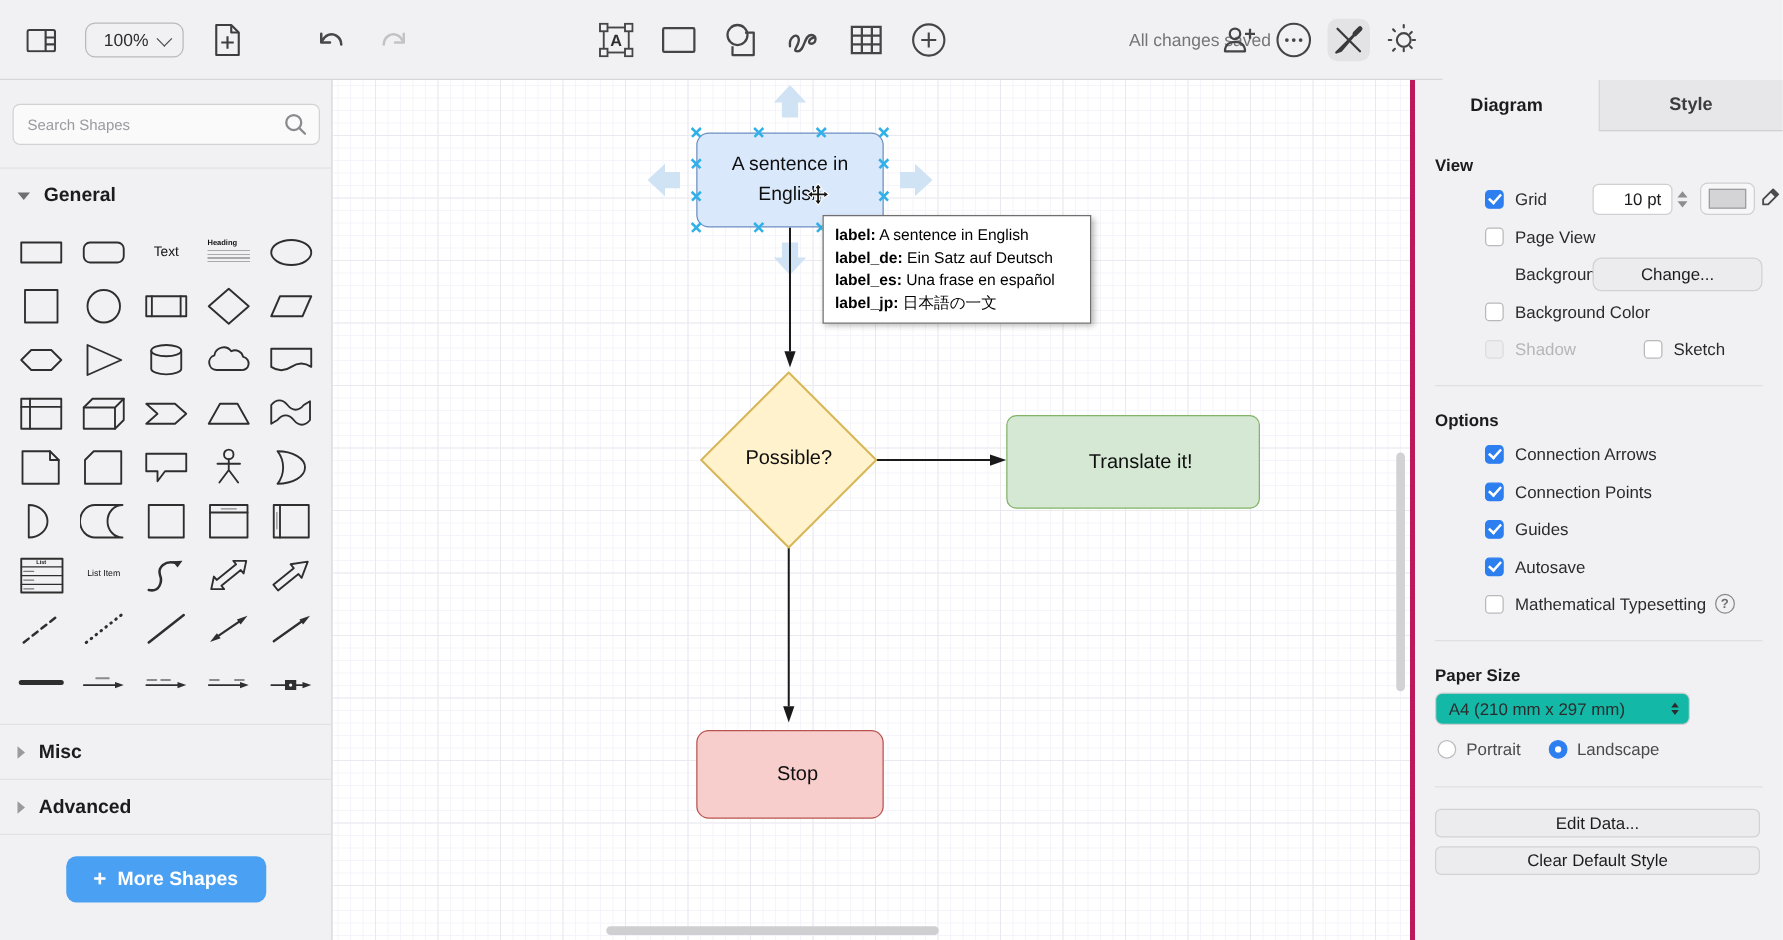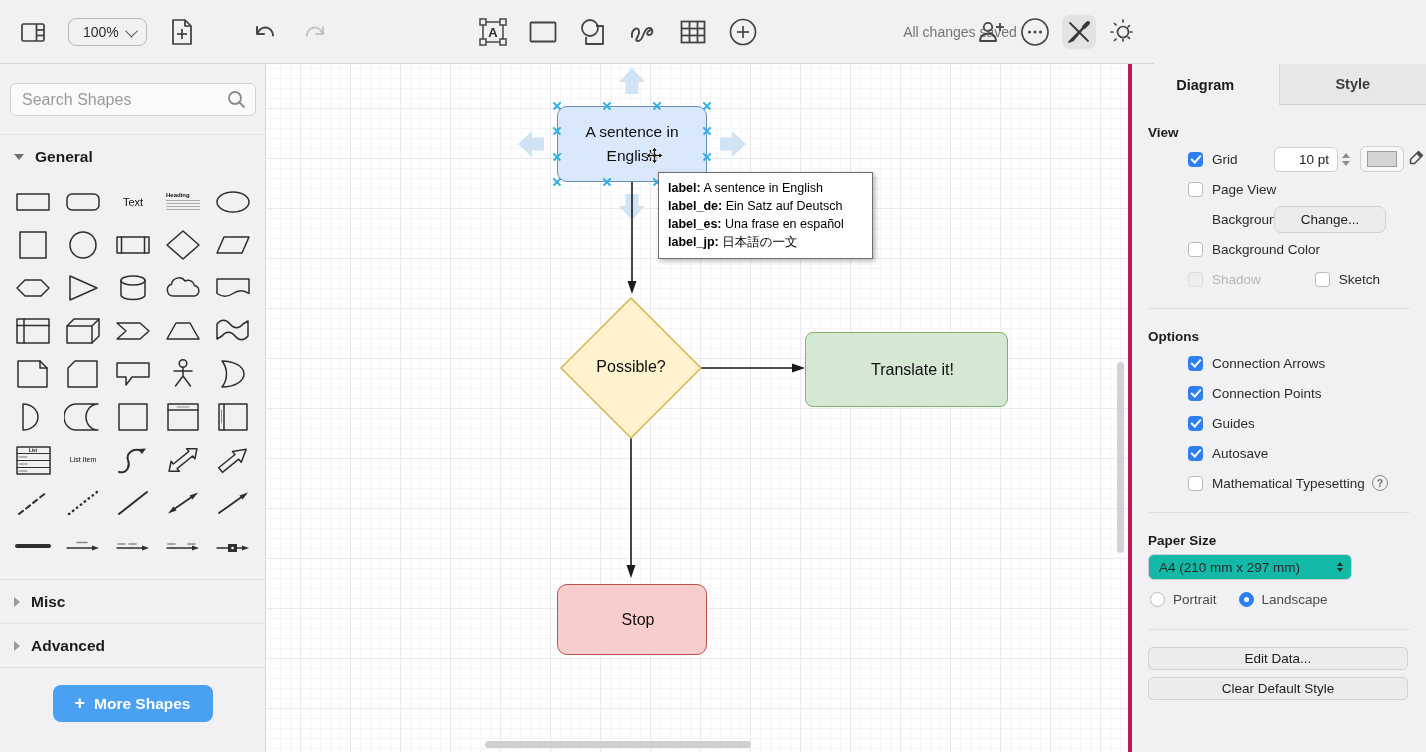--- a/index.html
+++ b/index.html
@@ -16,21 +16,21 @@
   .icon-btn svg { display:block; }
   .zoom-select { display:flex; align-items:center; gap:8px; border:1px solid #b9b9bc; border-radius:8px; height:28px; padding:0 10px 0 14px; font-size:14px; color:#2d2d2d; background:#f1f1f3; cursor:pointer; }
   .chev-down { width:9px; height:9px; border-right:1.6px solid #4c4c4e; border-bottom:1.6px solid #4c4c4e; transform:rotate(45deg) translate(-1px,-1px); }
   .status-text { position:absolute; left:830px; top:0; width:260px; height:64px; display:flex; align-items:center; justify-content:center; font-size:14px; color:#757578; }
   .toggled { background:#e3e3e6; }
 
   
   .sidebar { position:absolute; left:0; top:64px; width:266px; height:688px; background:#f1f1f3; border-right:1px solid #d7d7d9; z-index:10; }
   .search-wrap { padding:19px 10px 18px 10px; }
   .search-box { position:relative; }
-  .search-box input { width:246px; height:33px; border:1px solid #d2d2d5; border-radius:6px; background:#fafafa; padding:0 32px 0 11px; font-size:16px; color:#333; font-family:"Liberation Sans",sans-serif; }
+  .search-box input { width:246px; height:33px; border:1px solid #d2d2d5; border-radius:6px; background:#fafafa; padding:0 32px 0 11px; font-size:12px; color:#333; font-family:"Liberation Sans",sans-serif; }
   .search-box input::placeholder { color:#9a9aa0; }
   .search-icon { position:absolute; right:9px; top:7px; }
   .section-hdr { display:flex; align-items:center; gap:11px; height:44px; padding:0 14px; border-top:1px solid #e2e2e4; font-size:15.5px; font-weight:bold; color:#1c1c1e; cursor:pointer; }
   .tri-down { width:0; height:0; border-left:5px solid transparent; border-right:5px solid transparent; border-top:6px solid #6f6f73; }
   .tri-right { width:0; height:0; border-top:5px solid transparent; border-bottom:5px solid transparent; border-left:6px solid #9a9a9e; }
   .palette { display:grid; grid-template-columns:repeat(5,50px); padding:2px 8px 6px 8px; }
   .pcell { width:50px; height:43px; display:flex; align-items:center; justify-content:center; cursor:pointer; }
   .pcell svg { stroke:#2e2e2e; fill:none; stroke-width:1.5; stroke-linejoin:round; stroke-linecap:round; }
   .ptext { font-size:11px; color:#111; }
   .pheading { width:34px; }
@@ -84,21 +84,21 @@
   .grid-size-input { position:absolute; left:126px; width:64px; height:25px; border:1px solid #d0d0d3; border-radius:5px; background:#fff; text-align:right; padding-right:8px; font-size:13.5px; color:#1c1c1e; display:flex; align-items:center; justify-content:flex-end; }
   .stepper { position:absolute; left:194px; display:flex; flex-direction:column; gap:3px; cursor:pointer; }
   .stepper i { width:0; height:0; border-left:4px solid transparent; border-right:4px solid transparent; display:block; }
   .stepper .up { border-bottom:5px solid #8d8d90; }
   .stepper .dn { border-top:5px solid #8d8d90; }
   .swatch-btn { position:absolute; left:212px; width:44px; height:26px; border:1px solid #cfcfd2; border-radius:6px; background:#f7f7f8; display:flex; align-items:center; justify-content:center; cursor:pointer; }
   .swatch { width:30px; height:16px; background:#d4d4d6; border:1px solid #9d9da0; }
   .eyedrop { position:absolute; left:260px; cursor:pointer; }
   .indent { margin-left:24px; }
   .btn { border:1px solid #d2d2d5; background:#e9e9eb; border-radius:6px; font-size:13.5px; color:#1c1c1e; display:flex; align-items:center; justify-content:center; cursor:pointer; font-family:"Liberation Sans",sans-serif; }
-  .change-btn { position:absolute; left:126px; width:112px; height:27px; border-radius:7px; background:#ececee; }
+  .change-btn { position:absolute; left:126px; width:136px; height:27px; border-radius:7px; background:#ececee; }
   .help-icon { width:16px; height:16px; border:1.4px solid #8a8a8d; border-radius:50%; margin-left:7px; display:inline-flex; align-items:center; justify-content:center; font-size:10.5px; color:#6f6f72; font-weight:bold; }
   .help-icon::after { content:"?"; }
   .divider { border-top:1px solid #e0e0e2; margin:14px 16px 0 0; }
   .paper-select { width:204px; height:26px; border:1px solid #cfcfd2; border-radius:6px; background:#14b8a6; display:flex; align-items:center; padding:0 8px 0 10px; margin-top:6px; font-size:13.5px; cursor:pointer; justify-content:space-between; }
   .updown { display:flex; flex-direction:column; gap:2px; }
   .updown i { width:0; height:0; border-left:3.5px solid transparent; border-right:3.5px solid transparent; display:block; }
   .updown .up { border-bottom:4.5px solid #2b2b2d; }
   .updown .dn { border-top:4.5px solid #2b2b2d; }
   .radio-row { display:flex; align-items:center; gap:8px; margin:12px 0 0 2px; color:#4a4a4d; }
   .radio { width:15px; height:15px; border-radius:50%; border:1px solid #bcbcbf; background:#fff; display:inline-flex; align-items:center; justify-content:center; cursor:pointer; flex:none; }

